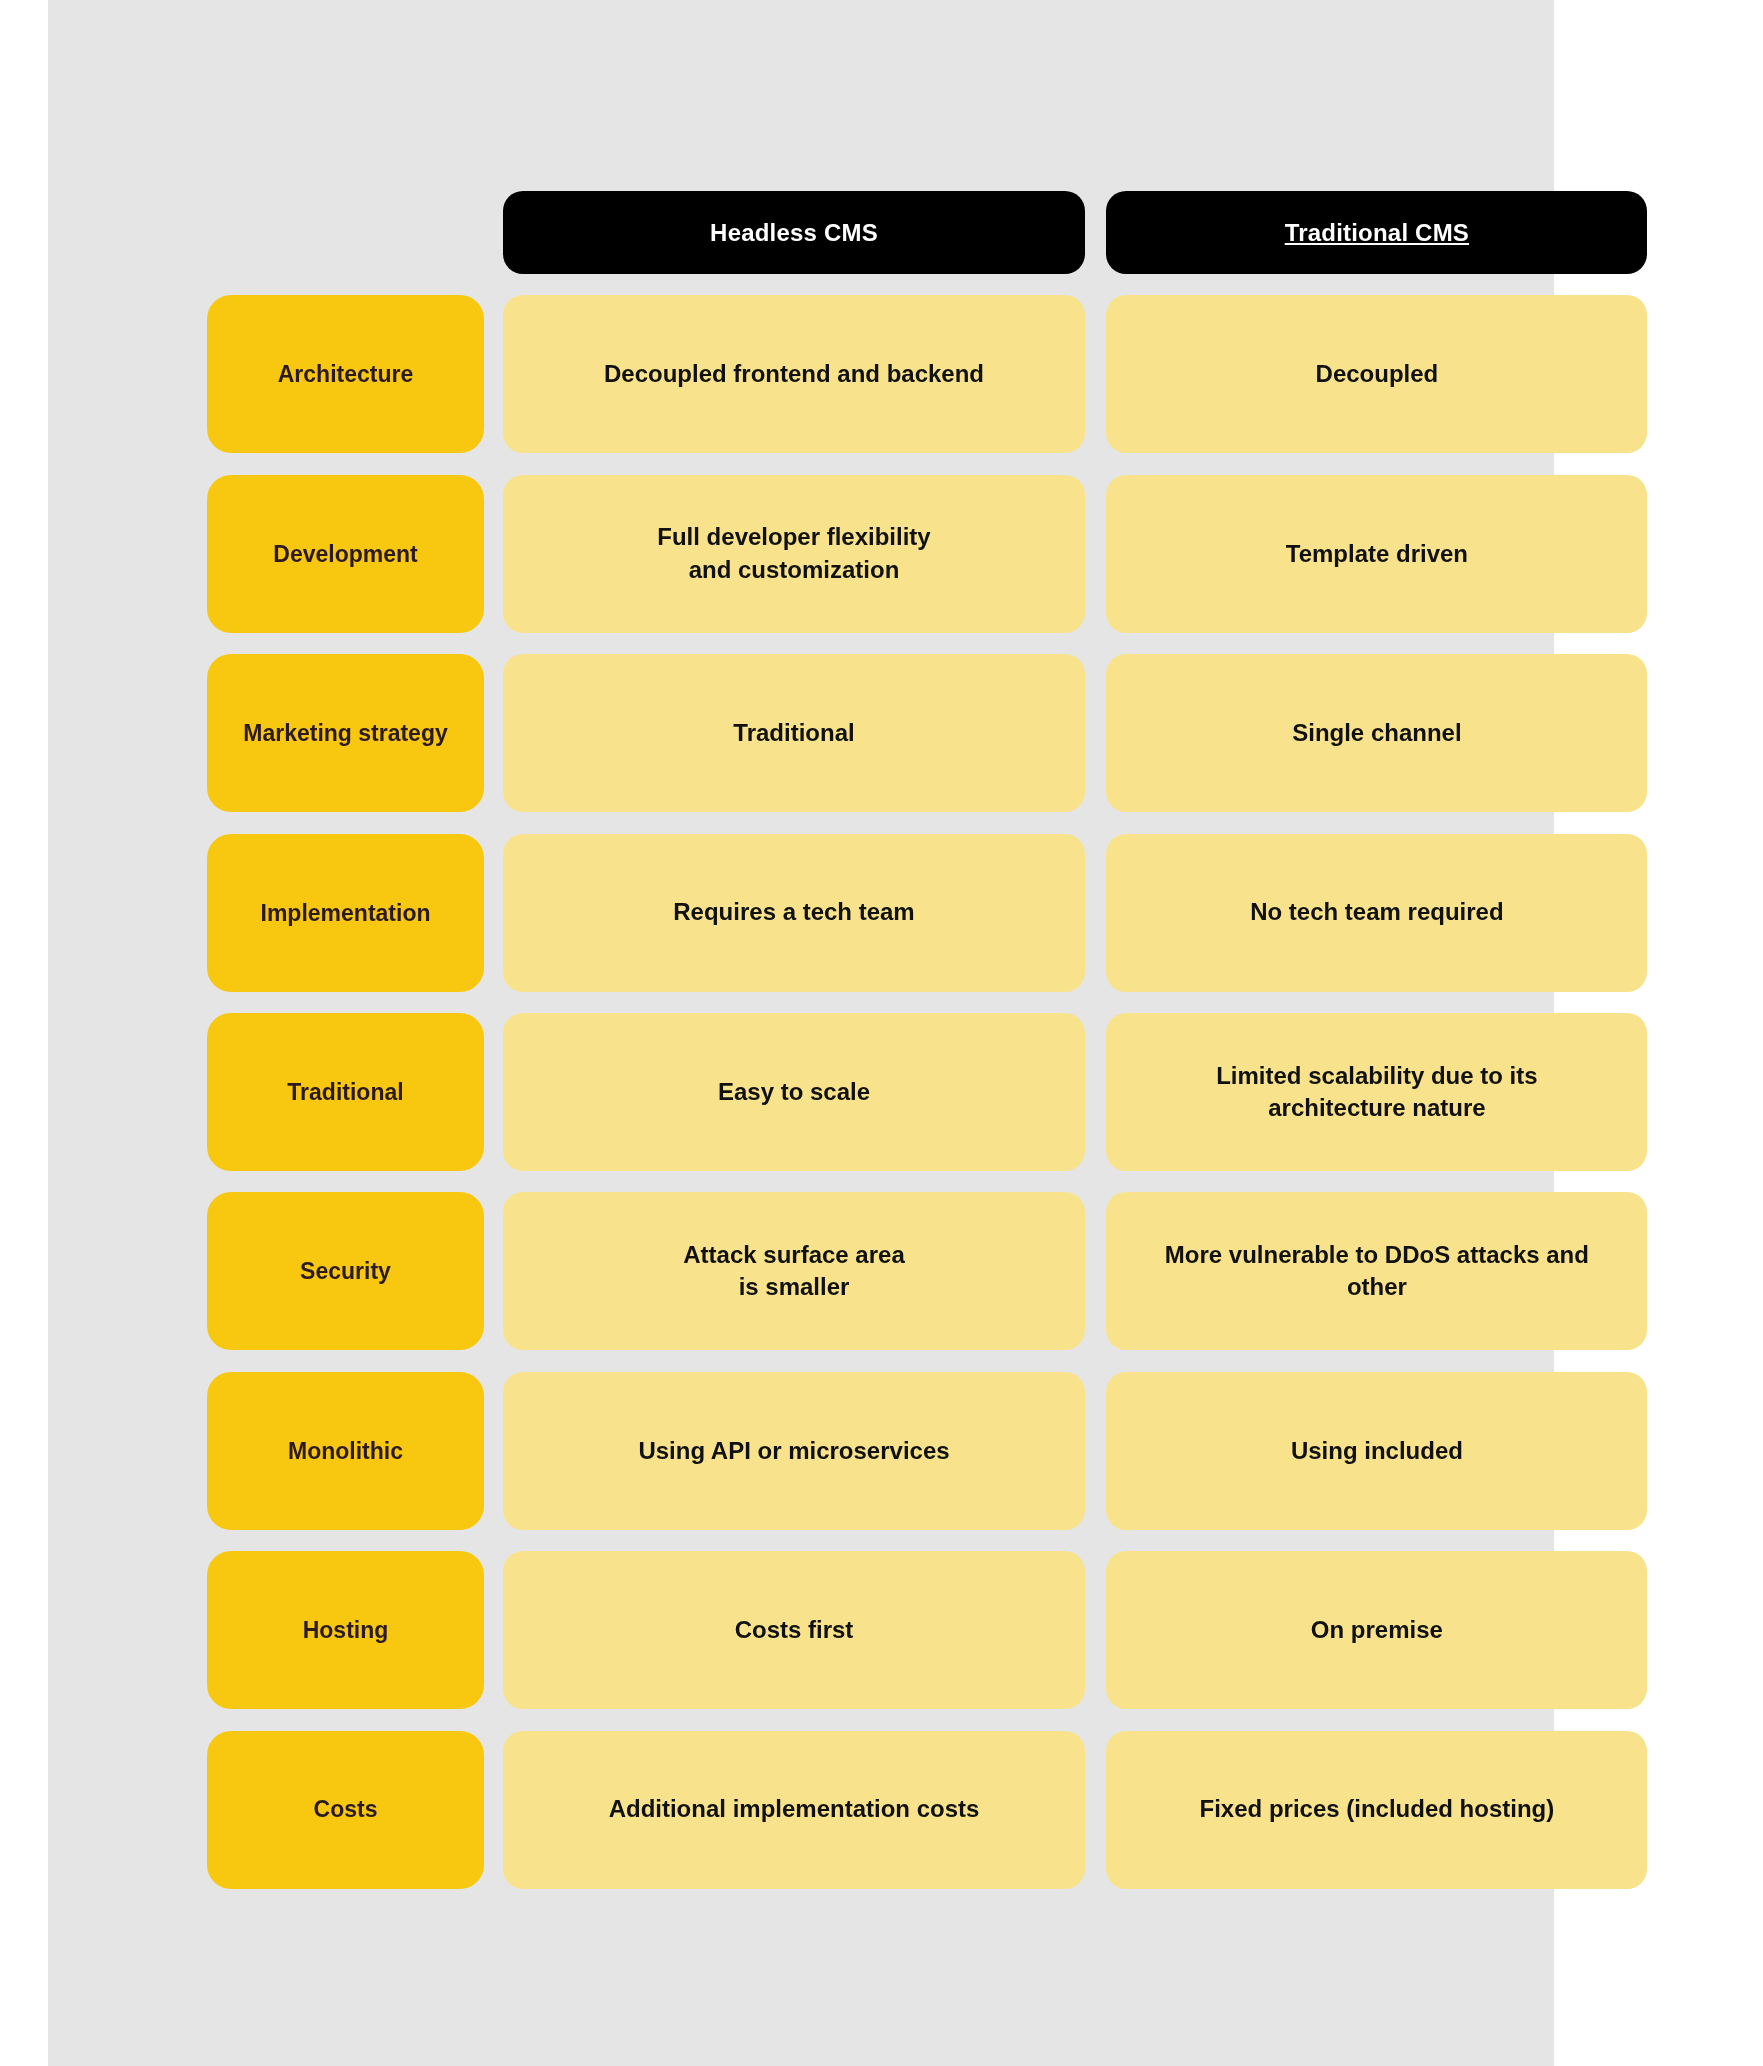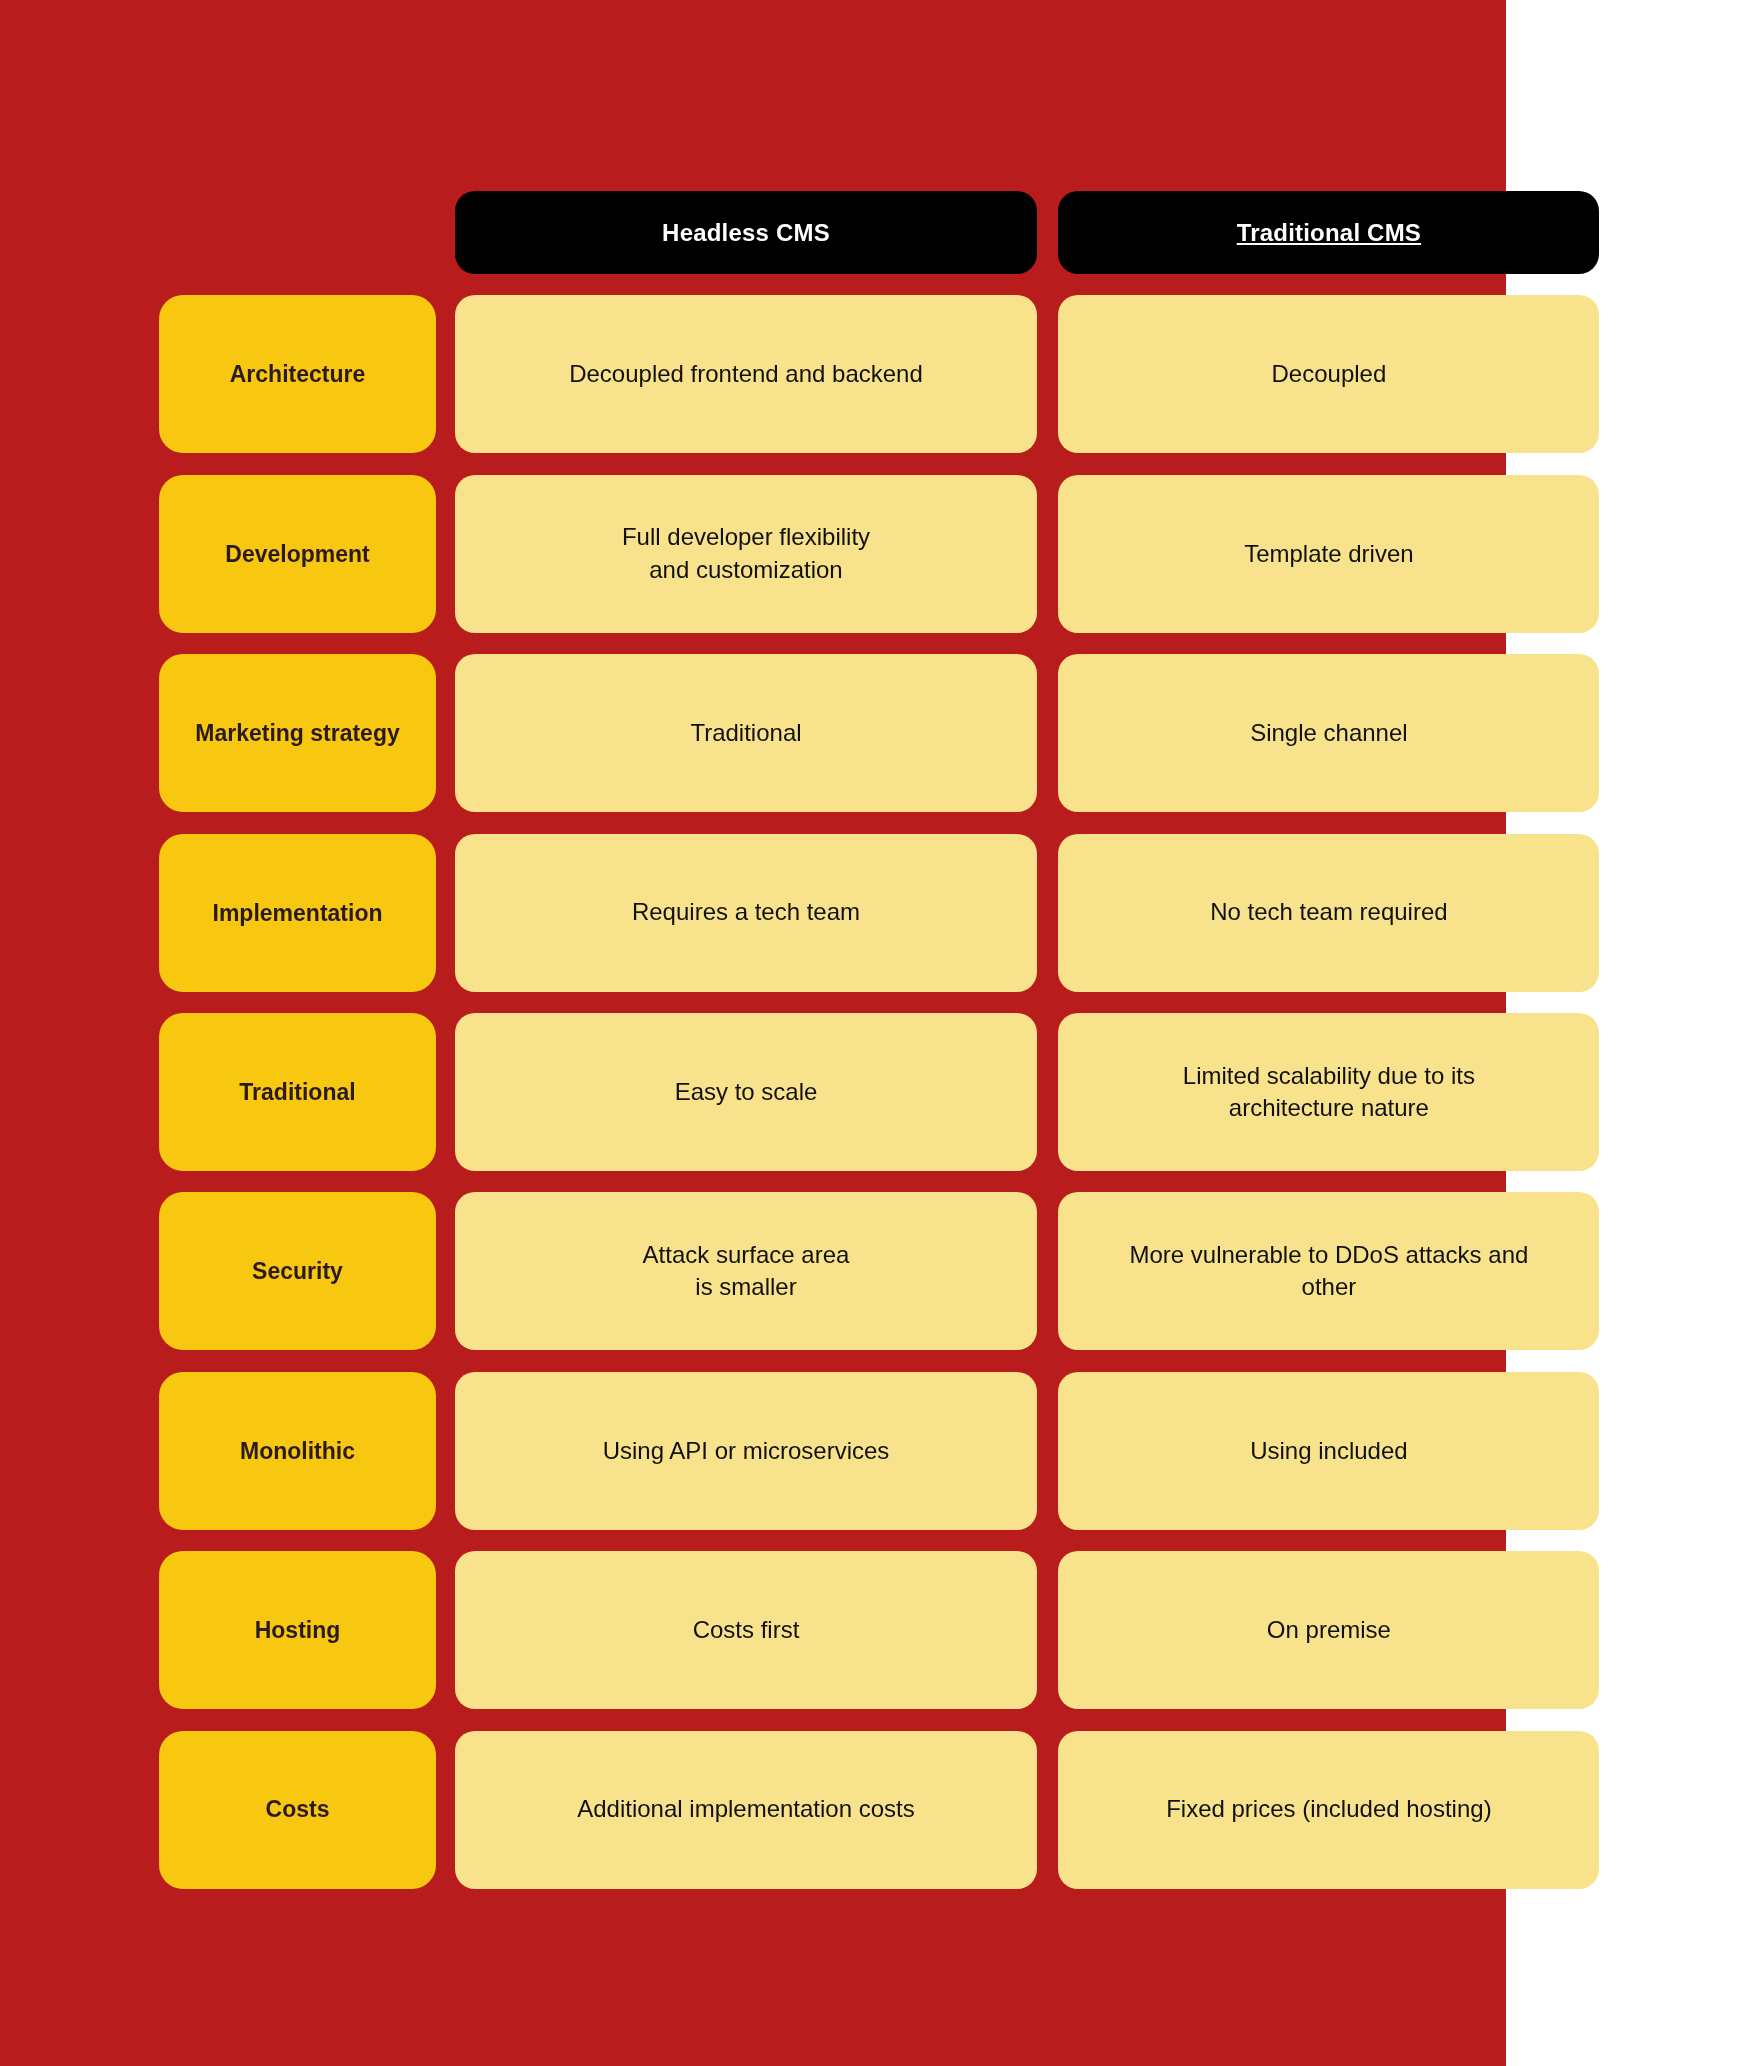--- a/index.html
+++ b/index.html
@@ -11,22 +11,23 @@
     width: 1763px;
     height: 2066px;
     font-family: "Liberation Sans", sans-serif;
     -webkit-font-smoothing: antialiased;
   }
 
   .comparison-sheet {
     position: relative;
     width: 1506px;
     height: 2066px;
-    background: #b91c1c;
+    background: #e5e5e5;
     box-sizing: border-box;
+    margin-left: 48px;
   }
 
   .grid {
     position: absolute;
     left: 159px;
     top: 191px;
     width: 1440px;
     display: grid;
     grid-template-columns: 277px 19px 582px 21.4px 541px;
     grid-auto-rows: min-content;
@@ -80,21 +81,21 @@
     background: #F8E38C;
     border-radius: 20px;
     display: flex;
     align-items: center;
     justify-content: center;
     text-align: center;
     padding: 11px 23px;
     box-sizing: border-box;
     color: #111111;
     font-size: 24px;
-    font-weight: normal;
+    font-weight: bold;
     line-height: 1.35;
     white-space: pre-line;
   }
   .value-cell.headless { grid-column: 3; }
   .value-cell.traditional { grid-column: 5; }
 </style>
 </head>
 <body>
 
 <div class="comparison-sheet">

